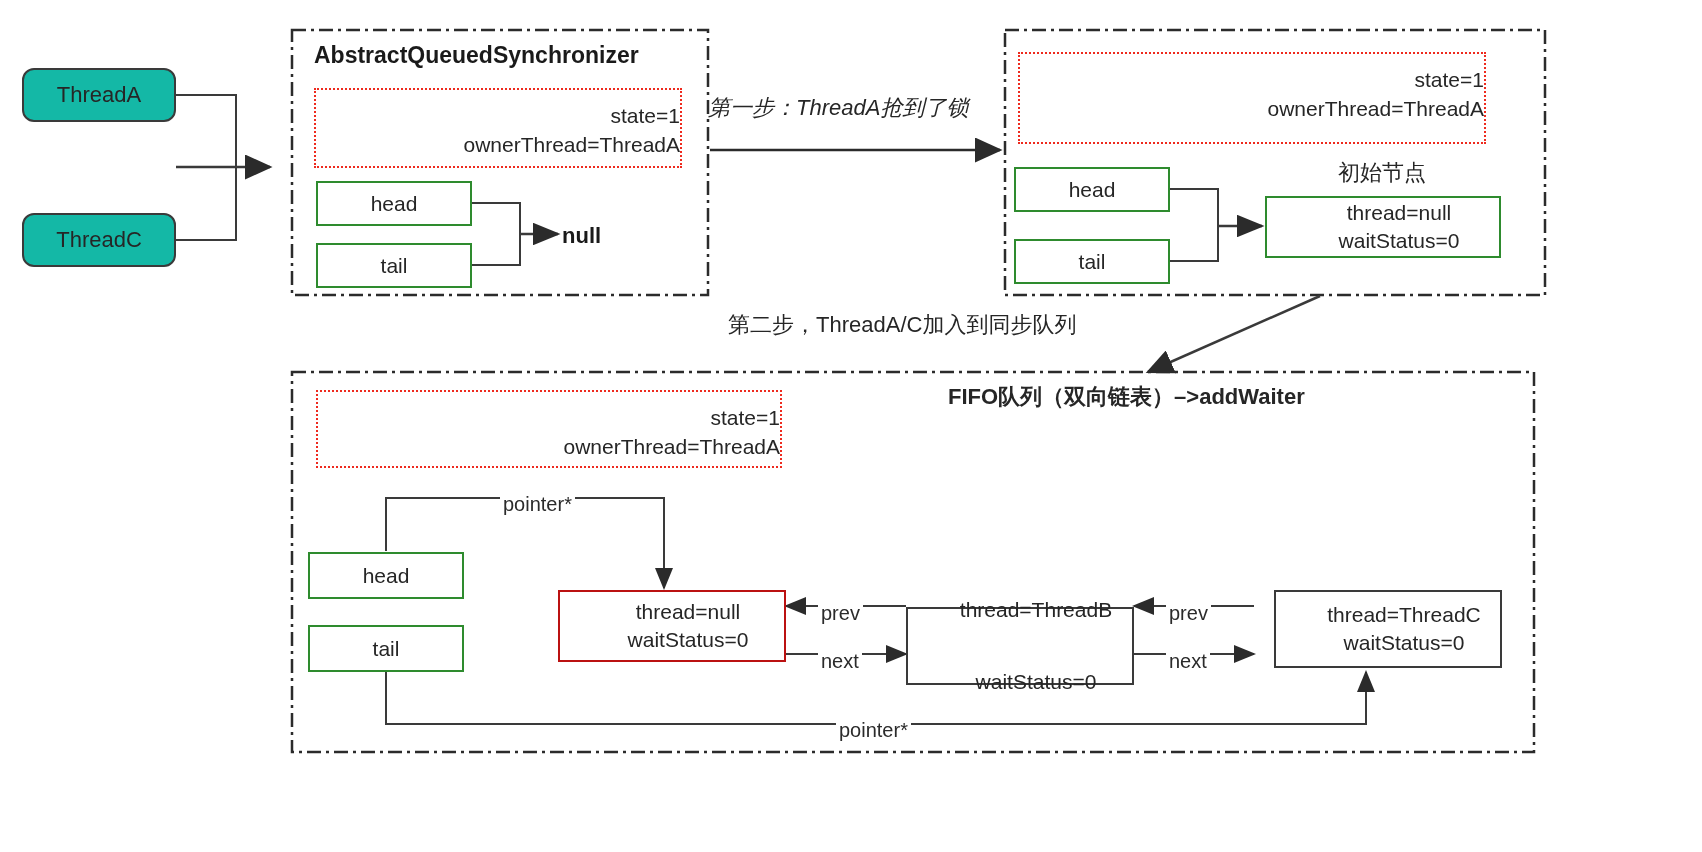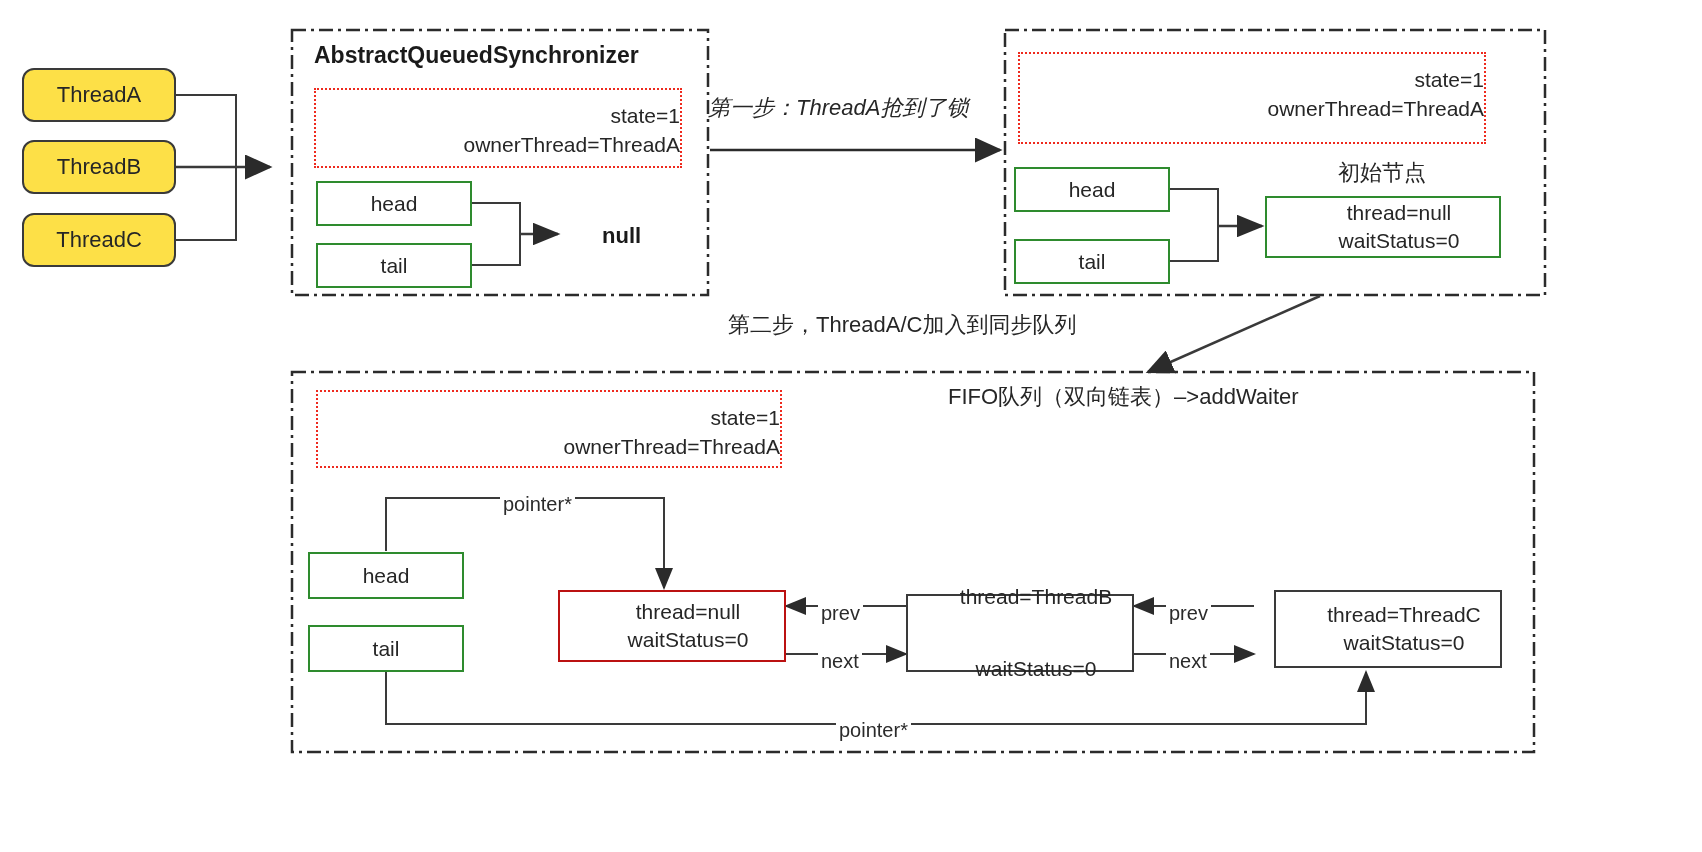--- a/index.html
+++ b/index.html
@@ -18,21 +18,21 @@
     overflow: hidden;
     background: #ffffff;
   }
   .abs { position: absolute; }
 
   
   .pill {
     box-sizing: border-box;
     border: 2px solid #3a3a3a;
     border-radius: 12px;
-    background: #fde047;
+    background: #14b8a6;
     display: flex;
     align-items: center;
     justify-content: center;
     font-size: 22px;
     color: #262626;
   }
   
   .dashdot-svg { position:absolute; left:0; top:0; pointer-events:none; }
 
   
@@ -75,21 +75,21 @@
   .node.green  { border: 2.5px solid #2e8b2e; }
   .node.red    { border: 2.5px solid #bb1111; }
   .node.black  { border: 2.5px solid #3a3a3a; }
 
   
   .label {
     font-size: 22px;
     color: #262626;
     white-space: nowrap;
   }
-  .label.bold { font-weight: normal; }
+  .label.bold { font-weight: bold; }
   .title {
     font-size: 23px;
     font-weight: bold;
     color: #1a1a1a;
     white-space: nowrap;
   }
   .edgelabel {
     font-size: 20px;
     color: #2b2b2b;
     background: #fff;
@@ -145,41 +145,38 @@
     <path d="M786,654 L906,654" fill="none" stroke="#3a3a3a" stroke-width="2" marker-end="url(#arr)"></path>
 
     <path d="M1254,606 L1134,606" fill="none" stroke="#3a3a3a" stroke-width="2" marker-end="url(#arr)"></path>
 
     <path d="M1134,654 L1254,654" fill="none" stroke="#3a3a3a" stroke-width="2" marker-end="url(#arr)"></path>
   </svg>
 
   <div class="abs pill" style="left:22px; top:68px; width:154px; height:54px;">
     <span>ThreadA</span>
   </div>
-  <div class="abs pill" style="left:22px; top:140px; width:154px; height:54px;">
-    <span>ThreadB</span>
-  </div>
   <div class="abs title" style="left:314px; top:42px;">AbstractQueuedSynchronizer</div>
 
   <div class="abs pill" style="left:22px; top:213px; width:154px; height:54px;">
     <span>ThreadC</span>
   </div>
 
   <div class="abs statebox" style="left:314px; top:88px; width:368px; height:80px;">
     <div>state=1</div>
     <div>ownerThread=ThreadA</div>
   </div>
 
   <div class="abs greenbox" style="left:316px; top:181px; width:156px; height:45px;">
     <span>head</span>
   </div>
   <div class="abs greenbox" style="left:316px; top:243px; width:156px; height:45px;">
     <span>tail</span>
   </div>
-  <div class="abs nullword" style="left:562px; top:223px;margin-left:40px;">null</div>
+  <div class="abs nullword" style="left:562px; top:223px;">null</div>
 
   <div class="abs label" style="left:708px; top:93px;font-style:italic;">第一步：ThreadA抢到了锁</div>
 
   <div class="abs statebox" style="left:1018px; top:52px; width:468px; height:92px;">
     <div>state=1</div>
     <div>ownerThread=ThreadA</div>
   </div>
 
   <div class="abs greenbox" style="left:1014px; top:167px; width:156px; height:45px;">
     <span>head</span>
@@ -211,21 +208,21 @@
   </div>
 
   <div class="abs edgelabel" style="left:500px; top:485px;">pointer*</div>
   <div class="abs edgelabel" style="left:836px; top:711px;">pointer*</div>
 
   <div class="abs node red" style="left:558px; top:590px; width:228px; height:72px;">
     <div>thread=null</div>
     <div>waitStatus=0</div>
   </div>
 
-  <div class="abs node black" style="left:906px; top:594px; width:228px; height:78px;gap:44px;">
+  <div class="abs node black" style="left:906px; top:607px; width:228px; height:78px;gap:44px;">
     <div>thread=ThreadB</div>
     <div>waitStatus=0</div>
   </div>
 
   <div class="abs node black" style="left:1254px; top:590px; width:228px; height:78px;margin-left:20px;">
     <div>thread=ThreadC</div>
     <div>waitStatus=0</div>
   </div>
 
   <div class="abs edgelabel" style="left:818px; top:594px;">prev</div>

